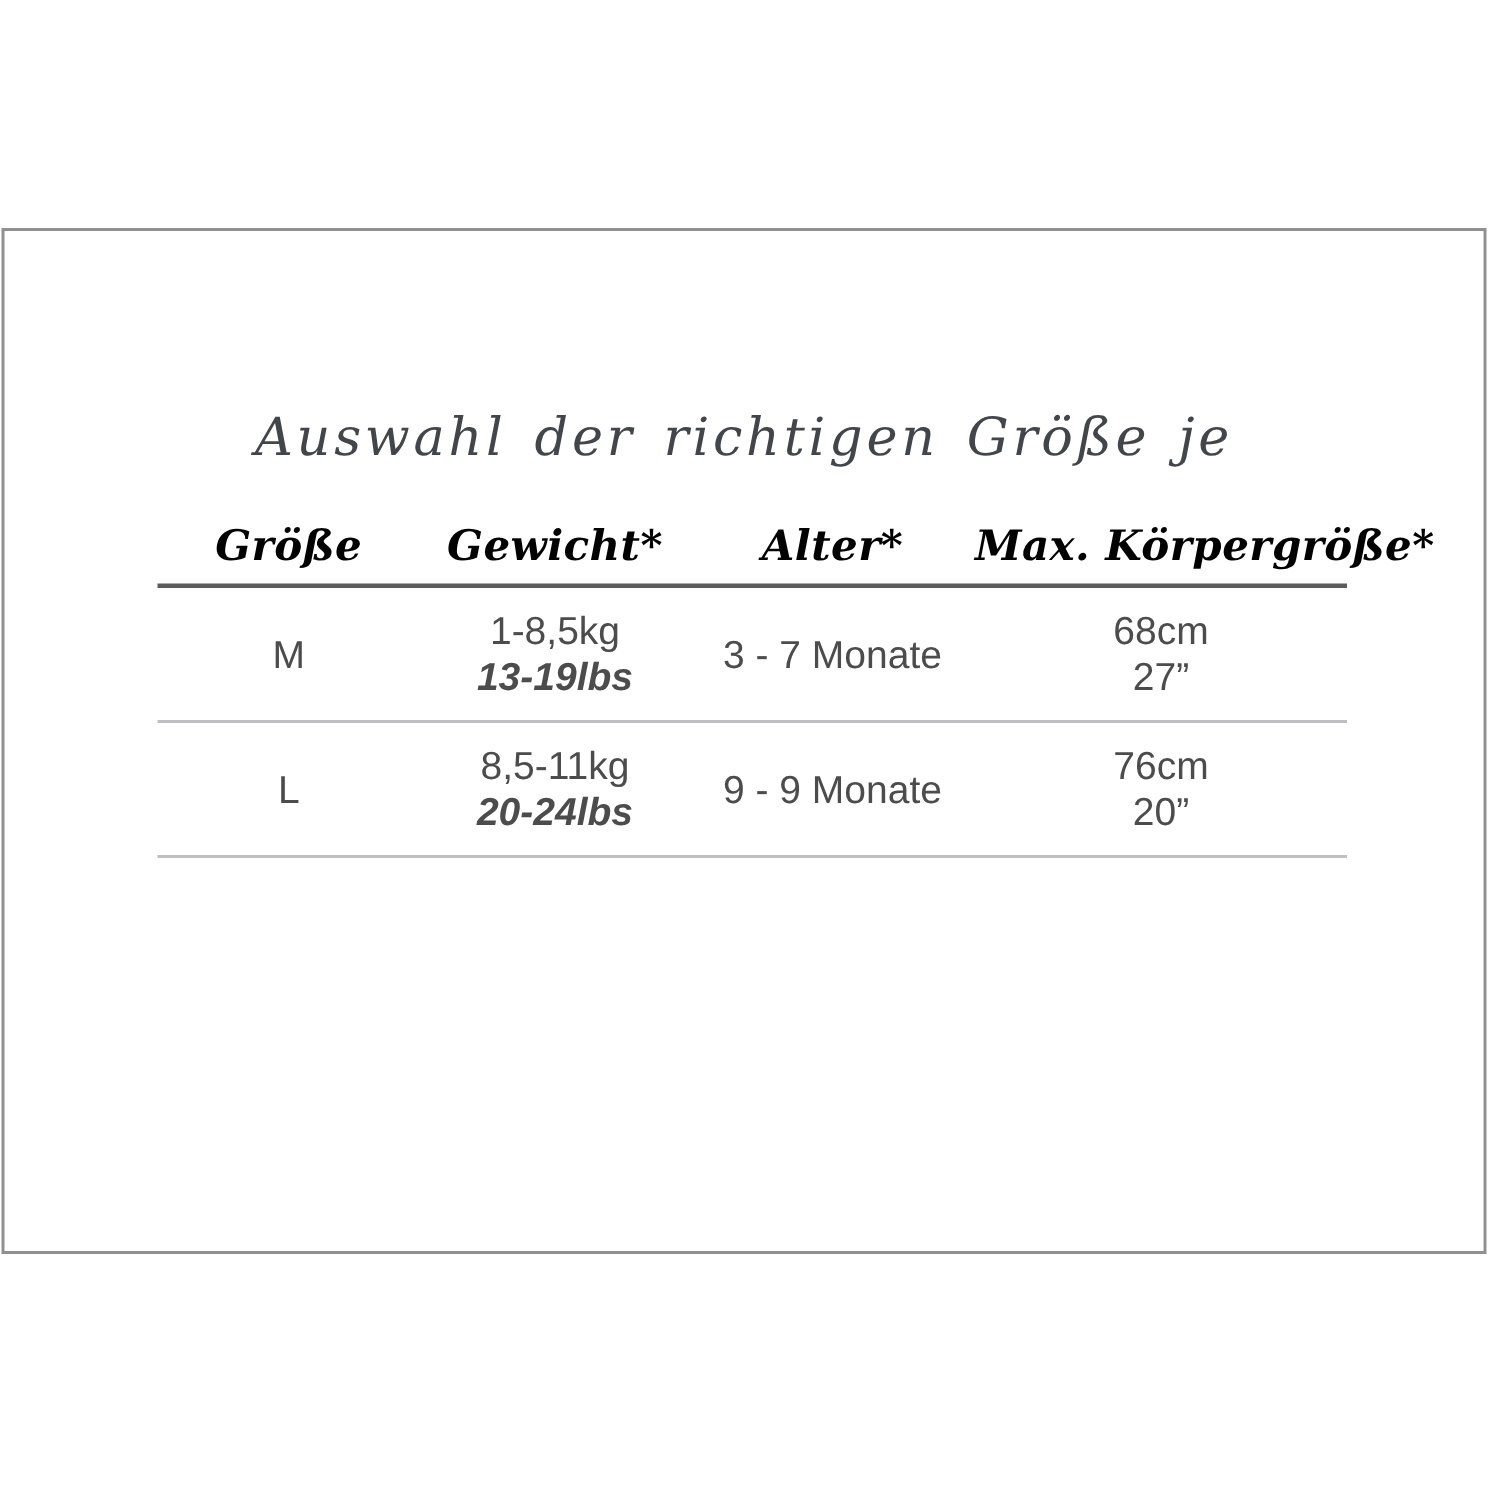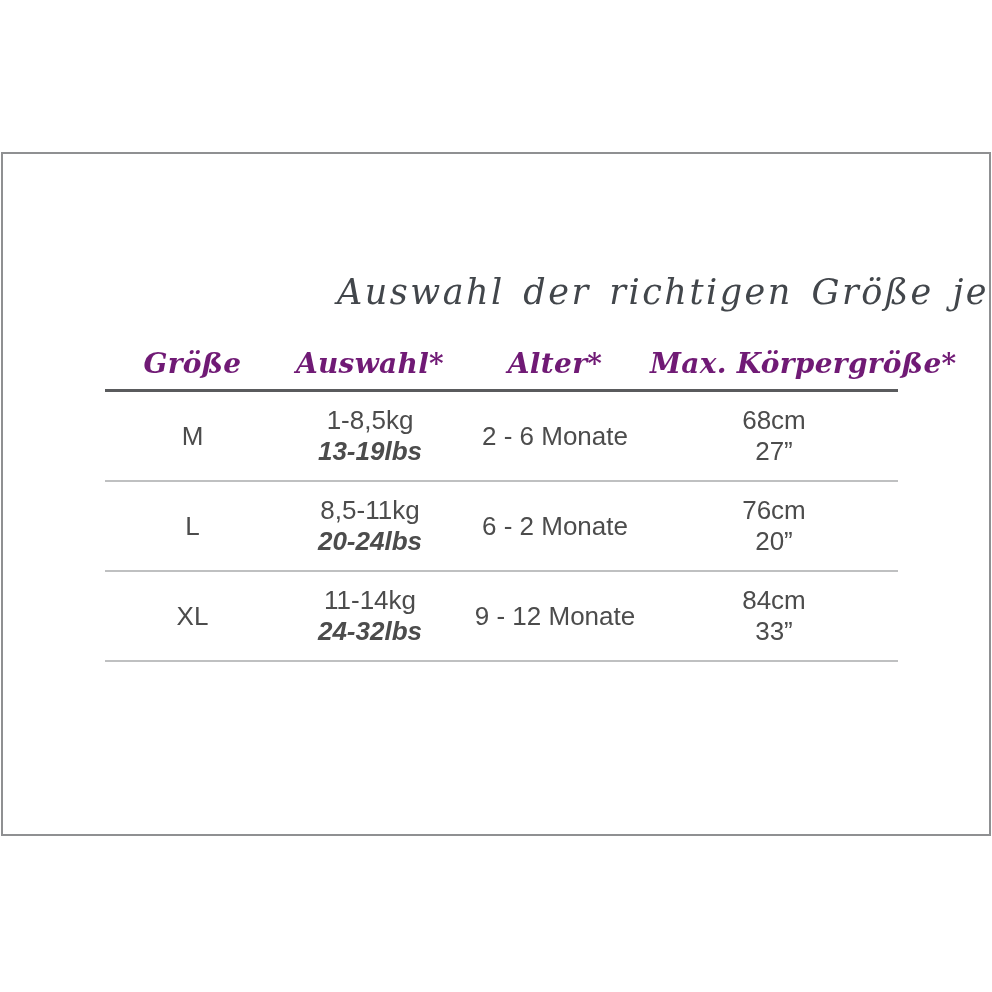--- a/index.html
+++ b/index.html
@@ -31,38 +31,38 @@
     text-align: center;
     font-family: "DejaVu Serif", serif;
     font-style: italic;
     font-weight: 400;
     font-size: 35px;
     line-height: 45px;
     letter-spacing: 2.5px;
     word-spacing: 5px;
     color: #42464b;
   }
-  .title-line { display: block; text-align: right; }
+  .title-line { display: block; }
   .size-table {
     width: 793px;
     margin: 32px 0 0 102px;
     border-collapse: collapse;
     table-layout: fixed;
   }
   .col-size   { width: 175px; }
   .col-weight { width: 180px; }
   .col-age    { width: 190px; }
   .col-height { width: 248px; }
   .size-table th {
     font-family: "DejaVu Serif", serif;
     font-style: italic;
     font-weight: 700;
     font-size: 28px;
     letter-spacing: 0.3px;
-    color: #701a75;
+    color: #000000;
     text-align: center;
     padding: 0 0 9px 0;
     border-bottom: 3px solid #5a5b5d;
     white-space: nowrap;
   }
   .size-table td {
     height: 86px;
     text-align: center;
     vertical-align: middle;
     font-size: 26px;
@@ -85,59 +85,47 @@
     <table class="size-table">
       <colgroup>
         <col class="col-size">
           <col class="col-weight">
           <col class="col-age">
           <col class="col-height">
       </colgroup>
       <thead>
         <tr>
           <th>Größe</th>
-          <th>Auswahl*</th>
+          <th>Gewicht*</th>
           <th>Alter*</th>
           <th>Max. Körpergröße*</th>
         </tr>
       </thead>
       <tbody>
         <tr>
           <td>M</td>
           <td>
             <div>1-8,5kg</div>
             <div class="italic">13-19lbs</div>
           </td>
-          <td>2 - 6 Monate</td>
+          <td>3 - 7 Monate</td>
           <td>
             <div>68cm</div>
             <div>27”</div>
           </td>
         </tr>
         <tr>
           <td>L</td>
           <td>
             <div>8,5-11kg</div>
             <div class="italic">20-24lbs</div>
           </td>
-          <td>6 - 2 Monate</td>
+          <td>9 - 9 Monate</td>
           <td>
             <div>76cm</div>
             <div>20”</div>
-          </td>
-        </tr>
-        <tr>
-          <td>XL</td>
-          <td>
-            <div>11-14kg</div>
-            <div class="italic">24-32lbs</div>
-          </td>
-          <td>9 - 12 Monate</td>
-          <td>
-            <div>84cm</div>
-            <div>33”</div>
           </td>
         </tr>
       </tbody>
     </table>
 
   </div>
 </div>
 
 </body></html>

